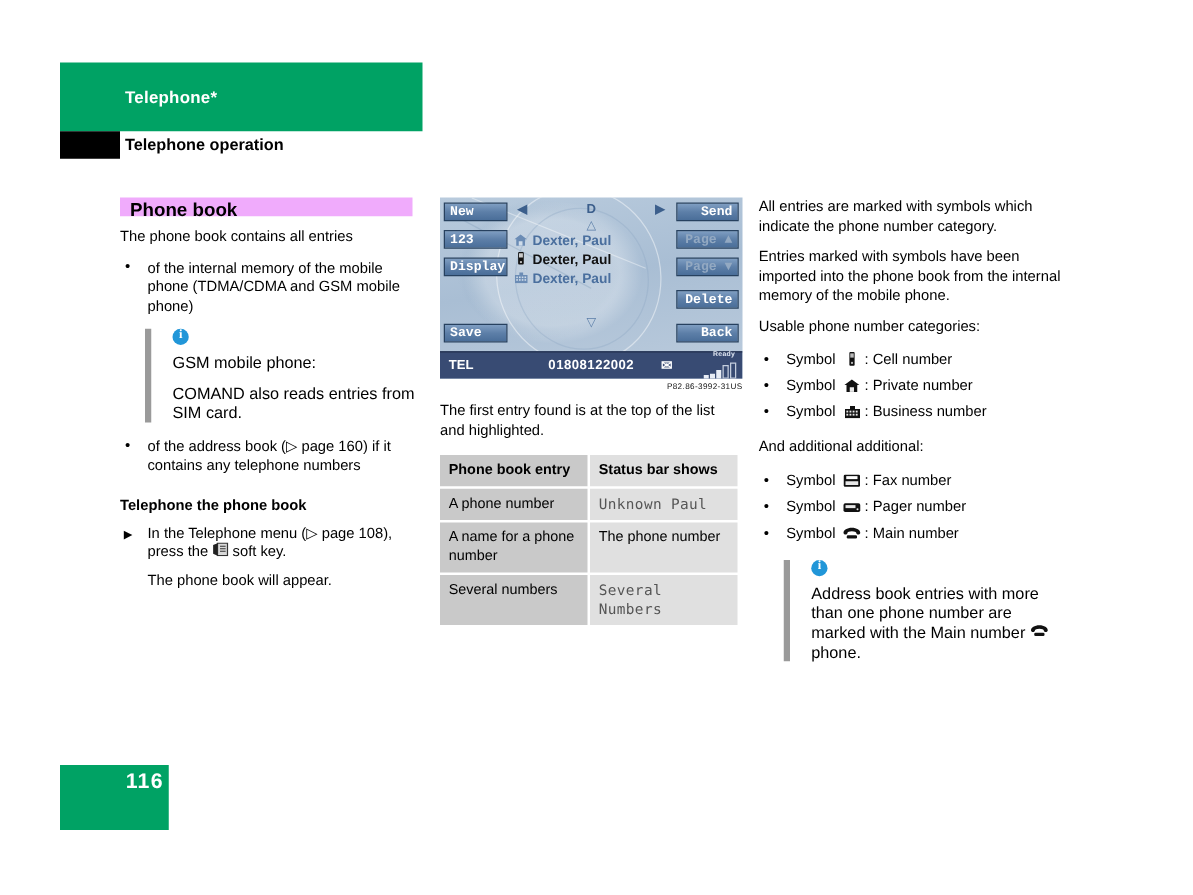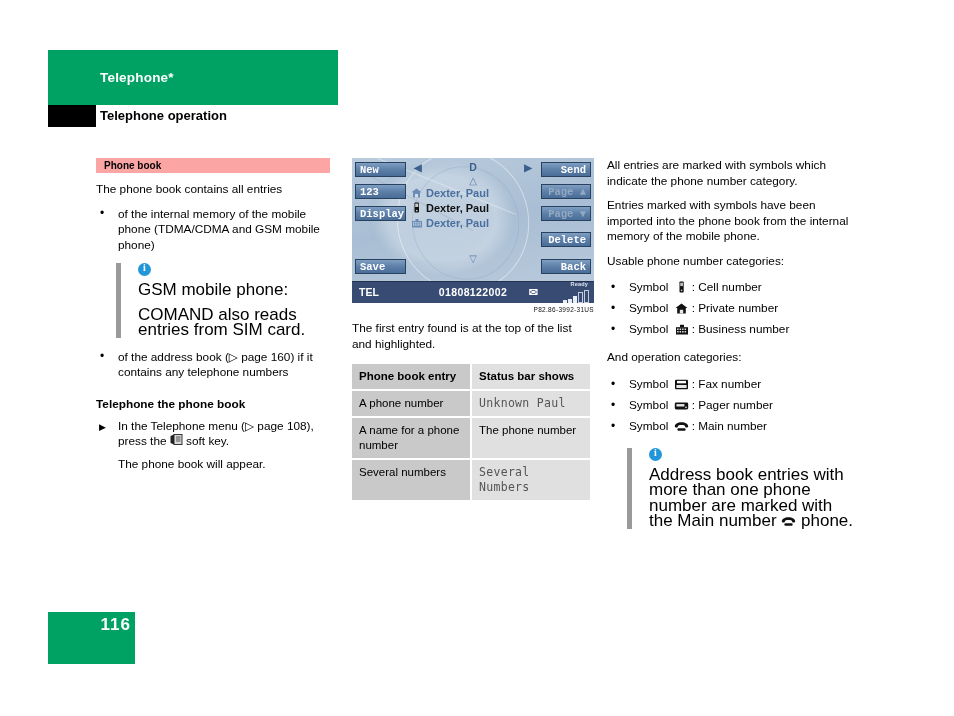--- a/index.html
+++ b/index.html
@@ -27,22 +27,22 @@
     font-size:13px;font-weight:bold;color:#000;
   }
 
   
   .col{position:absolute;top:158px;}
   .col-left{left:96px;width:242px;}
   .col-mid{left:352px;width:242px;}
   .col-right{left:607px;width:248px;}
 
   .secbar{
-    background:#fca5a5;height:15px;padding:2px 0 2px 8px;
-    font-size:10px;font-weight:bold;width:234px;box-sizing:border-box;
+    background:#f0abfc;height:15px;padding:2px 0 2px 8px;
+    font-size:15px;font-weight:bold;width:234px;box-sizing:border-box;
     margin-bottom:9px;
   }
   p.t{font-size:11.8px;line-height:15.5px;margin:0 0 9px 0;}
   .bullets{margin:0 0 9px 0;padding:0;list-style:none;}
   .bullets li{
     font-size:11.8px;line-height:15.5px;position:relative;
     padding-left:22px;margin-bottom:9px;
   }
   .bullets li:last-child{margin-bottom:0;}
   .bullets li .bul{position:absolute;left:4px;top:-1px;font-size:12px;}
@@ -62,21 +62,21 @@
     position:absolute;left:0;top:0;bottom:0;width:5px;background:#9a9a9a;
   }
   .infobox .iicon{
     width:13px;height:13px;border-radius:50%;background:#2196d8;
     display:block;margin-bottom:6px;position:relative;
   }
   .infobox .iicon:after{
     content:"i";position:absolute;left:0;right:0;top:-1px;text-align:center;
     color:#fff;font-size:10px;font-weight:bold;font-family:"Liberation Serif",serif;
   }
-  .infobox p{font-size:17px;line-height:15.5px;margin:0 0 9px 0;}
+  .infobox p{font-size:13px;line-height:15.5px;margin:0 0 9px 0;}
   .infobox p:last-child{margin-bottom:0;}
 
   
   .screen{
     position:relative;width:242px;height:145px;
     background:linear-gradient(170deg,#b9cbdd 0%,#a9bed4 45%,#bcccdd 100%);
     overflow:hidden;
   }
   .screen .swoosh{
     position:absolute;left:-30px;top:-20px;width:300px;height:190px;
@@ -365,21 +365,21 @@
                 <rect x="9.6" y="4.5" width="1.5" height="1.5"></rect>
                 <rect x="2.1" y="7" width="1.5" height="1.5"></rect>
                 <rect x="4.6" y="7" width="1.5" height="1.5"></rect>
                 <rect x="7.1" y="7" width="1.5" height="1.5"></rect>
                 <rect x="9.6" y="7" width="1.5" height="1.5"></rect>
               </g>
             </svg></span><span>: Business number</span>
       </li>
     </ul>
 
-    <p class="t">And operation categories:</p>
+    <p class="t">And additional additional:</p>
 
     <ul class="symlist">
       <li>
         <span class="bul">•</span>
         <span>Symbol</span>
         <span class="sym"><svg width="15" height="11" viewBox="0 0 15 11">
               <rect x="1" y="0.8" width="13" height="9.5" rx="1" fill="#111"></rect>
               <rect x="3" y="1.9" width="9" height="2.4" fill="#fff"></rect>
               <rect x="2.4" y="6" width="10.2" height="3" fill="#e8e8e8"></rect>
             </svg></span><span>: Fax number</span>

